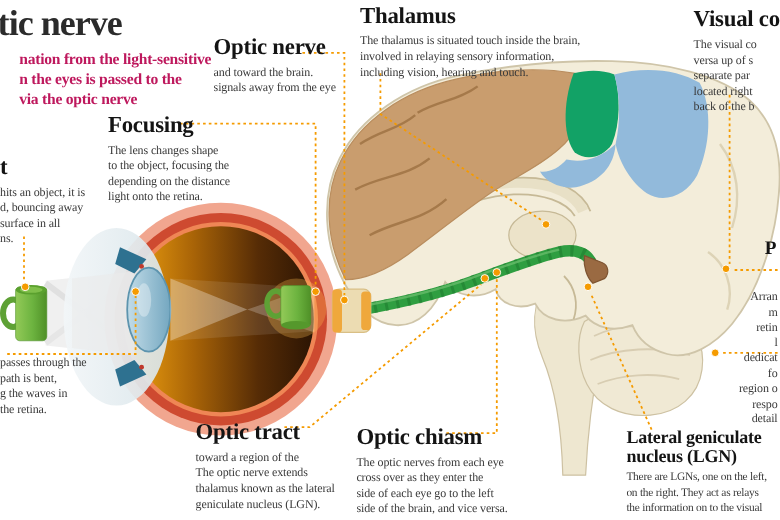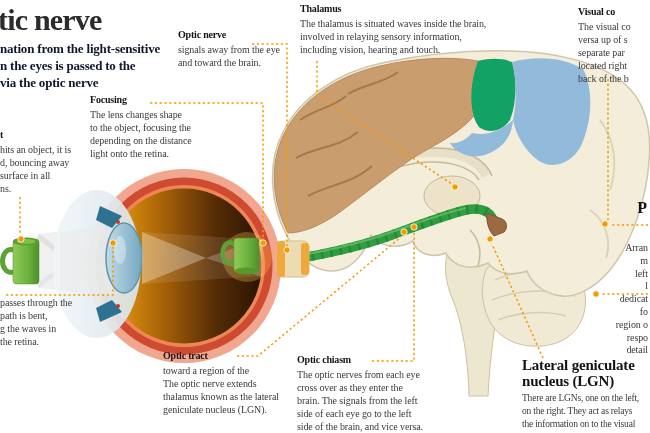--- a/index.html
+++ b/index.html
@@ -1,28 +1,28 @@
 <!DOCTYPE html>
 <html><head>
 <meta charset="utf-8">
 <style>
   html,body{margin:0;padding:0;background:#fff;}
   #canvas{position:relative;width:650px;height:433px;overflow:hidden;background:#fff;
           font-family:Liberation Serif, serif;}
   #art{position:absolute;left:0;top:0;}
   .lbl{position:absolute;white-space:nowrap;}
-  .h{font-size:10px;font-weight:bold;color:#141414;letter-spacing:-0.2px;margin:0 0 3px 0;}
+  .h{font-size:19px;font-weight:bold;color:#141414;letter-spacing:-0.2px;margin:0 0 3px 0;}
   .h-lg{font-size:15px;line-height:16px;}
   .t{font-size:10px;line-height:13px;color:#3a3a3a;letter-spacing:-0.1px;}
   .t-sm{font-size:9.5px;letter-spacing:-0.2px;}
   .right{text-align:right;}
   #title{position:absolute;left:-2px;top:3px;font-size:30px;font-weight:800;
          color:#2b2b2b;letter-spacing:-0.8px;}
   #subtitle{position:absolute;left:0;top:40px;font-size:13px;font-weight:bold;
-            line-height:17px;color:#0f172a;letter-spacing:-0.2px;}
+            line-height:17px;color:#be185d;letter-spacing:-0.2px;padding-left:16px;}
 </style>
 </head>
 <body>
 
 <div id="canvas">
 
   <svg id="art" width="650" height="433" viewBox="0 0 650 433">
     <defs>
       <linearGradient id="eyeInterior" x1="0" y1="0" x2="1" y2="0">
         <stop offset="0" stop-color="#f0a210"></stop>
@@ -183,27 +183,27 @@
   <div id="title">tic nerve</div>
 
   <div id="subtitle">
     <div>nation from the light-sensitive</div>
     <div>n the eyes is passed to the</div>
     <div>via the optic nerve</div>
   </div>
 
   <div class="lbl" style="left:178px;top:29px">
     <div class="h">Optic nerve</div>
+    <div class="t">and toward the brain.</div>
     <div class="t">signals away from the eye</div>
-    <div class="t">and toward the brain.</div>
   </div>
 
   <div class="lbl" style="left:300px;top:3px">
     <div class="h">Thalamus</div>
-    <div class="t">The thalamus is situated waves inside the brain,</div>
+    <div class="t">The thalamus is situated touch inside the brain,</div>
     <div class="t">involved in relaying sensory information,</div>
     <div class="t">including vision, hearing and touch.</div>
   </div>
 
   <div class="lbl" style="left:578px;top:6px">
     <div class="h">Visual co</div>
     <div class="t">The visual co</div>
     <div class="t">versa up of s</div>
     <div class="t">separate par</div>
     <div class="t">located right</div>
@@ -238,39 +238,38 @@
     <div class="t">toward a region of the</div>
     <div class="t">The optic nerve extends</div>
     <div class="t">thalamus known as the lateral</div>
     <div class="t">geniculate nucleus (LGN).</div>
   </div>
 
   <div class="lbl" style="left:297px;top:354px">
     <div class="h">Optic chiasm</div>
     <div class="t">The optic nerves from each eye</div>
     <div class="t">cross over as they enter the</div>
-    <div class="t">brain. The signals from the left</div>
     <div class="t">side of each eye go to the left</div>
     <div class="t">side of the brain, and vice versa.</div>
   </div>
 
   <div class="lbl" style="left:522px;top:357px">
     <div class="h h-lg" style="margin:0">Lateral geniculate</div>
     <div class="h h-lg">nucleus (LGN)</div>
     <div class="t t-sm">There are LGNs, one on the left,</div>
     <div class="t t-sm">on the right. They act as relays</div>
     <div class="t t-sm">the information on to the visual</div>
   </div>
 
   <div class="lbl right" style="right:3px;top:199px;font-size:16px;font-weight:bold;color:#141414">P</div>
 
   <div class="lbl right" style="right:2px;top:242px;width:80px">
     <div class="t" style="line-height:12.8px">Arran</div>
     <div class="t" style="line-height:12.8px">m</div>
-    <div class="t" style="line-height:12.8px">left</div>
+    <div class="t" style="line-height:12.8px">retin</div>
     <div class="t" style="line-height:12.8px">l</div>
     <div class="t" style="line-height:12.8px">dedicat</div>
     <div class="t" style="line-height:12.8px">fo</div>
     <div class="t" style="line-height:12.8px">region o</div>
     <div class="t" style="line-height:12.8px">respo</div>
     <div class="t" style="line-height:12.8px">detail</div>
   </div>
 
 </div>
 

